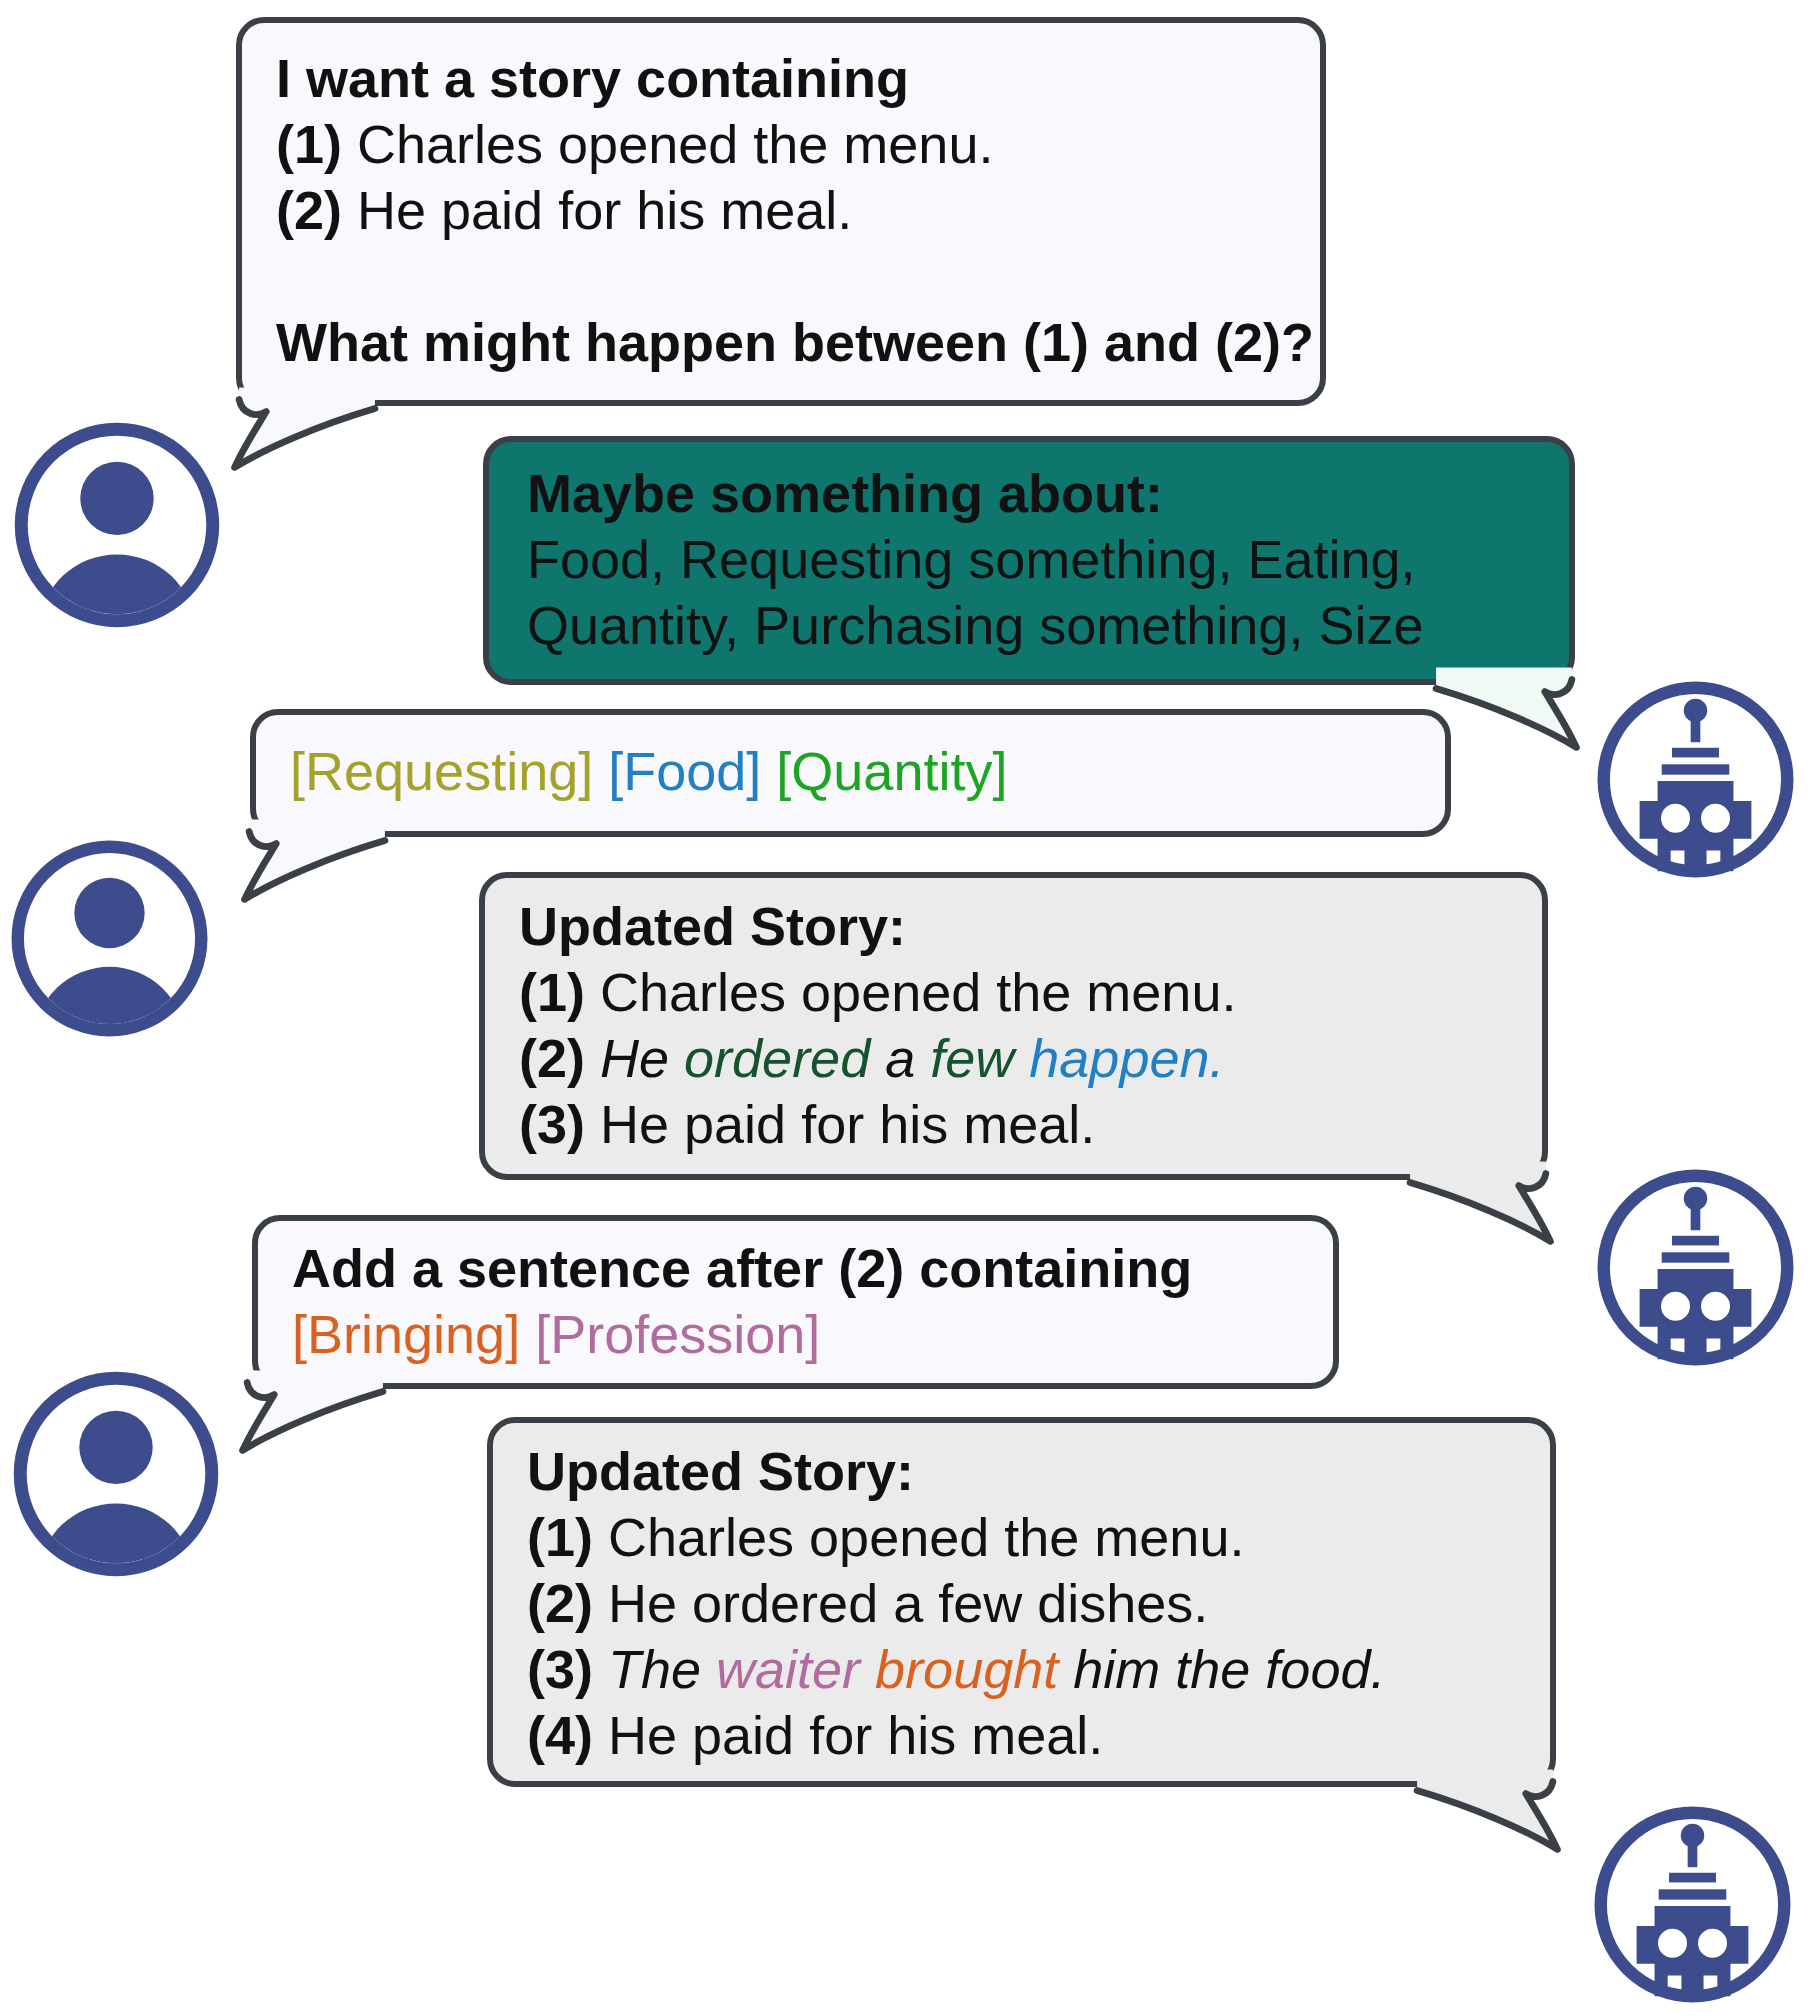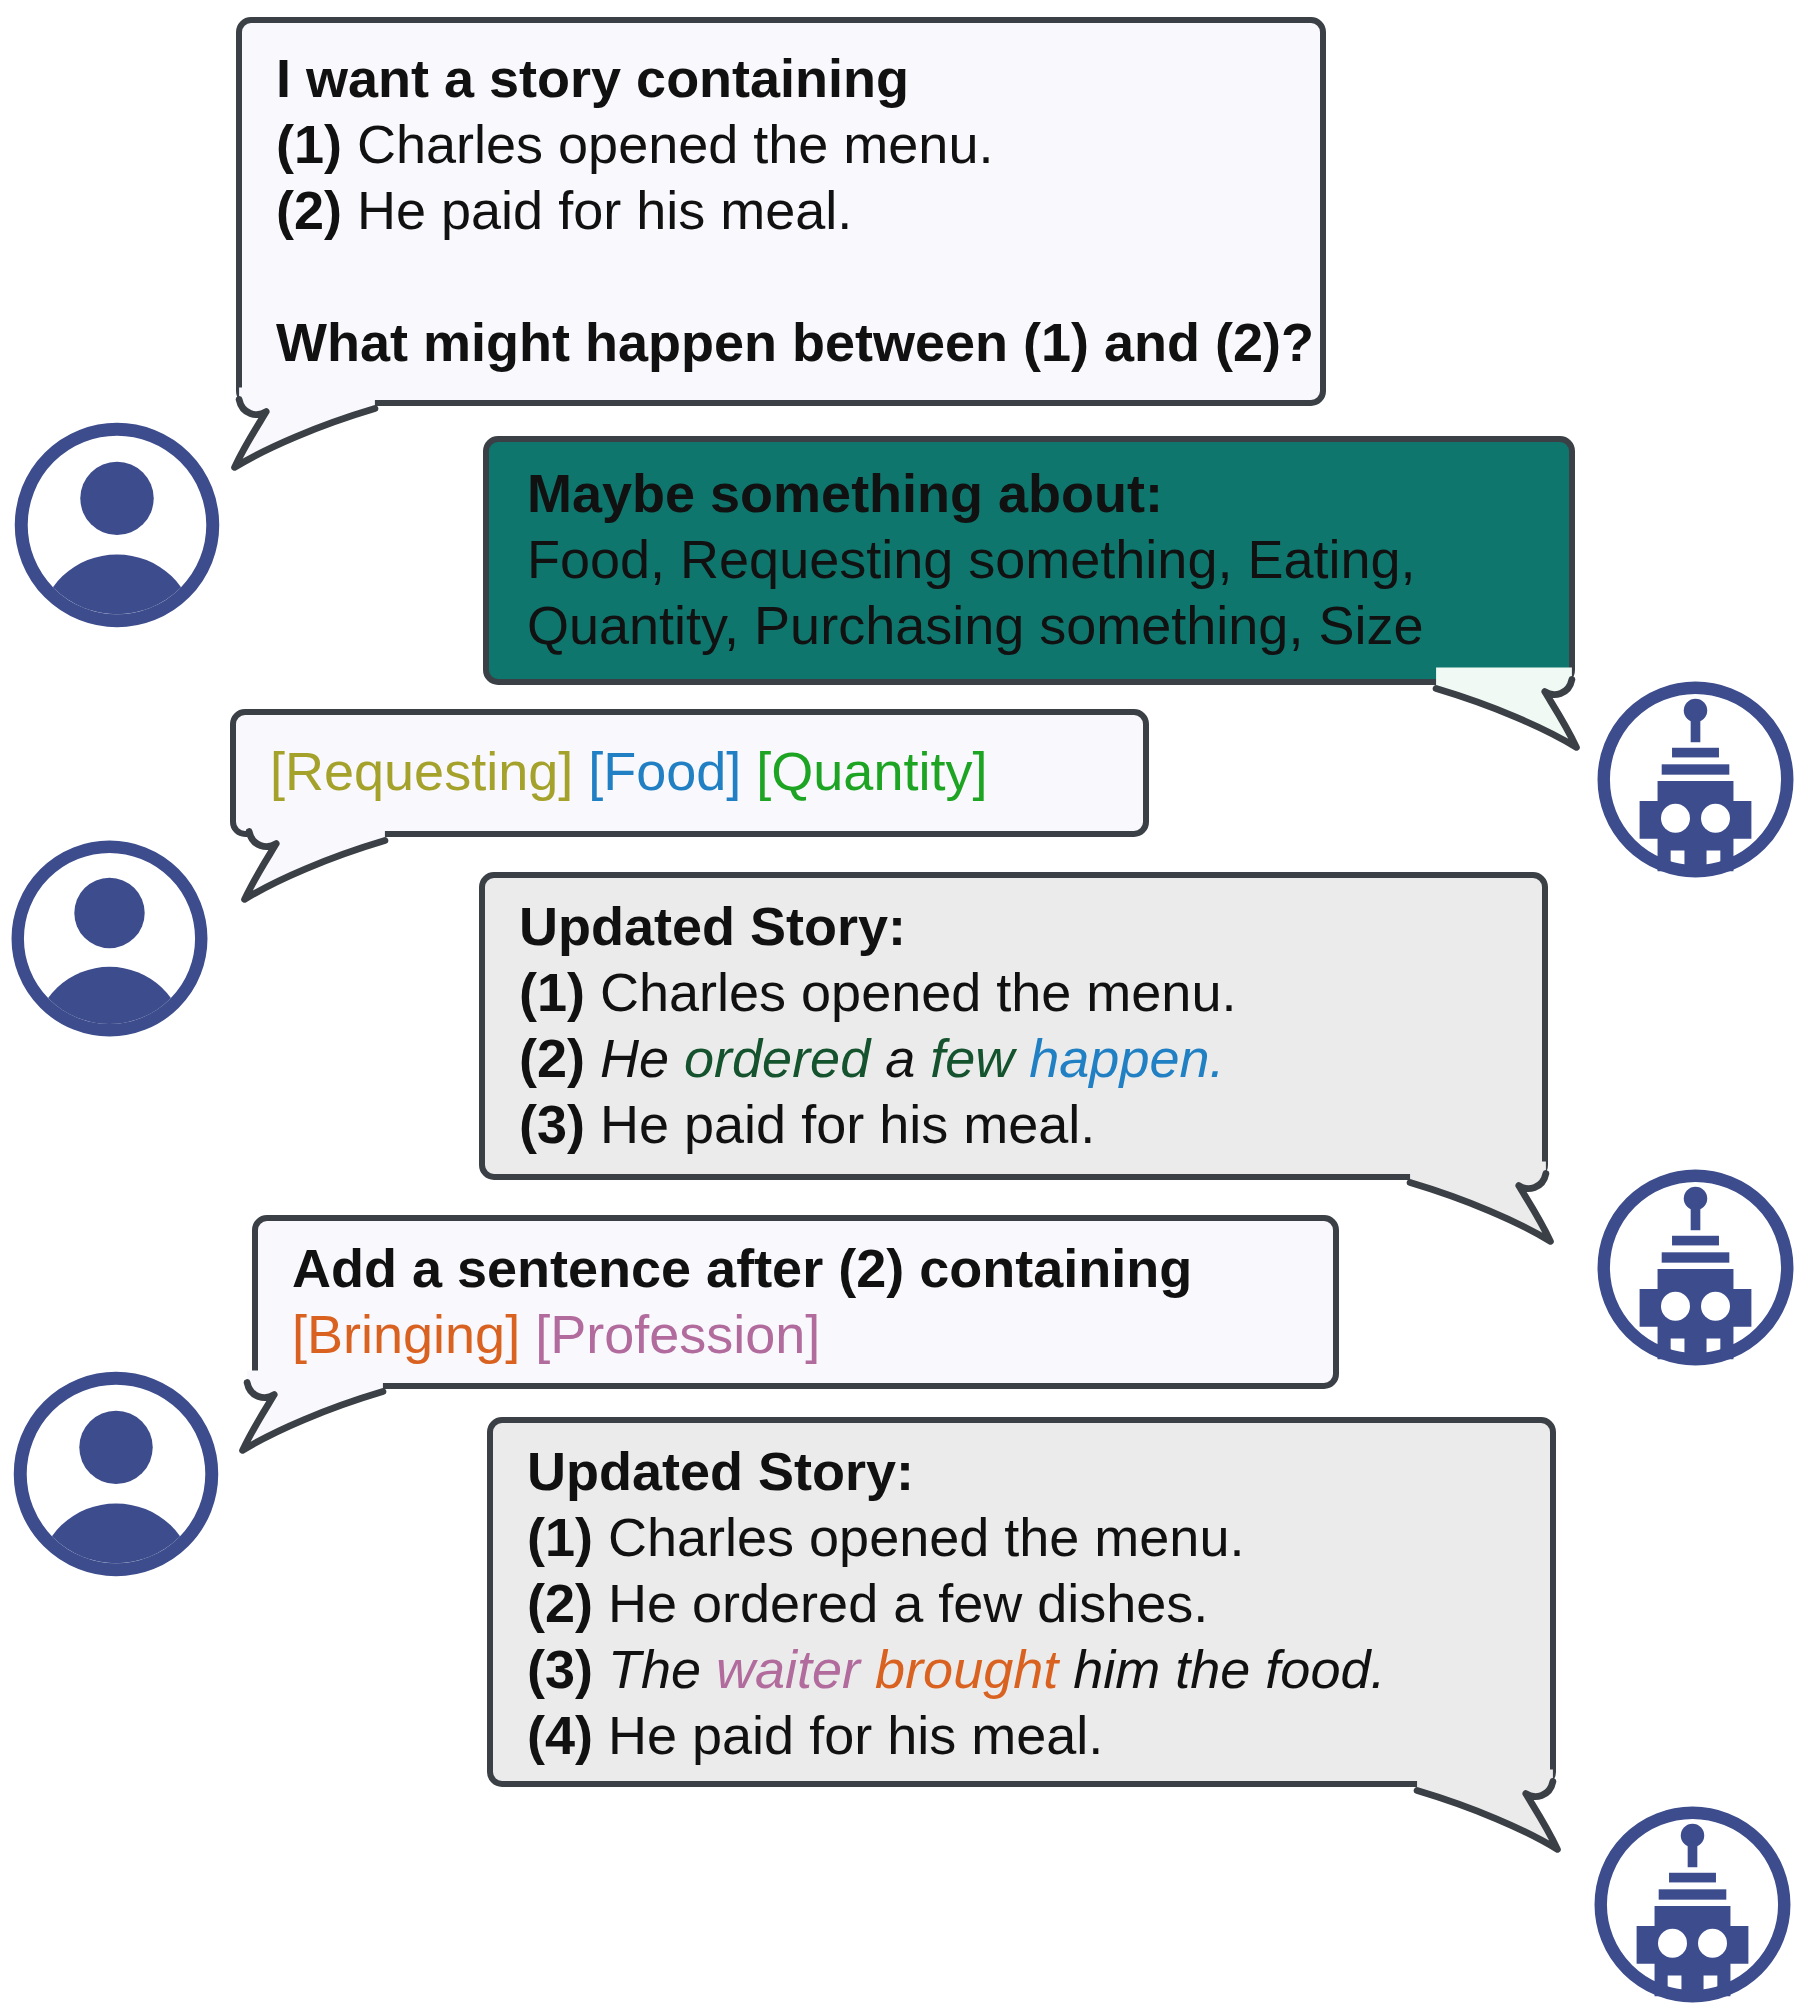--- a/index.html
+++ b/index.html
@@ -8,21 +8,21 @@
     width:1814px;height:2015px;
     background:#ffffff;
     font-family:"Liberation Sans", sans-serif;
     color:#111111;
     overflow:hidden;
   }
   .bubble{
     position:absolute;
     box-sizing:border-box;
     border:6px solid #3b4046;
-    border-radius:15px;
+    border-radius:28px;
     font-size:54px;
     line-height:66px;
     z-index:2;
   }
   .user-bg{background:#f8f8fd;}
   .bot-green{background:#0f766e;}
   .bot-gray{background:#ebebeb;}
   .line{white-space:pre;height:66px;}
   .b{font-weight:bold;}
   .i{font-style:italic;}
@@ -102,21 +102,21 @@
   <div class="bubble bot-green" style="left:483px;top:436px;width:1092px;height:249px;padding:18px 19px 0 38px">
     <div class="line"><span class="b">Maybe something about:</span></div>
     <div class="line"><span>Food, Requesting something, Eating,</span></div>
     <div class="line"><span>Quantity, Purchasing something, Size</span></div>
   </div>
   <svg class="tail" style="left:1430px;top:678px" width="151" height="83" viewBox="0 0 200 110">
     <path class="tf g" d="M 188 -14 L 188 2 C 184 22 164 26 152 18 C 164 38 180 62 194 92 C 152 66 82 36 8 14 L 8 -14 Z"></path>
     <path class="ts" d="M 188 2 C 184 22 164 26 152 18 C 164 38 180 62 194 92 C 152 66 82 36 8 14"></path>
   </svg>
 
-  <div class="bubble user-bg" style="left:230px;top:709px;width:919px;height:128px;padding:23.4px 19px 0 34px">
+  <div class="bubble user-bg" style="left:250px;top:709px;width:1201px;height:128px;padding:23.4px 19px 0 34px">
     <div class="line"><span style="color: rgb(165, 162, 43);">[Requesting]</span><span> </span><span style="color: rgb(33, 128, 195);">[Food]</span><span> </span><span style="color: rgb(30, 164, 35);">[Quantity]</span></div>
   </div>
   <svg class="tail" style="left:240px;top:830px" width="151" height="83" viewBox="0 0 200 110">
     <path class="tf u" d="M 12 -14 L 12 2 C 16 22 36 26 48 18 C 36 38 20 62 6 92 C 48 66 118 36 192 14 L 192 -14 Z"></path>
     <path class="ts" d="M 12 2 C 16 22 36 26 48 18 C 36 38 20 62 6 92 C 48 66 118 36 192 14"></path>
   </svg>
 
   <div class="bubble bot-gray" style="left:479px;top:872px;width:1069px;height:308px;padding:15px 19px 0 34px">
     <div class="line"><span class="b">Updated Story:</span></div>
     <div class="line"><span class="b">(1) </span><span>Charles opened the menu.</span></div>

